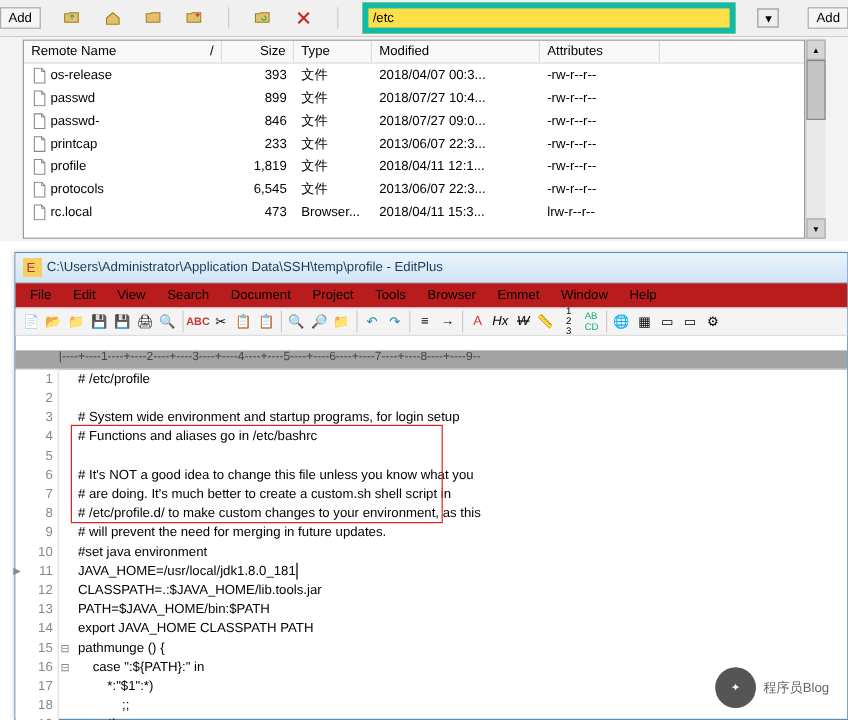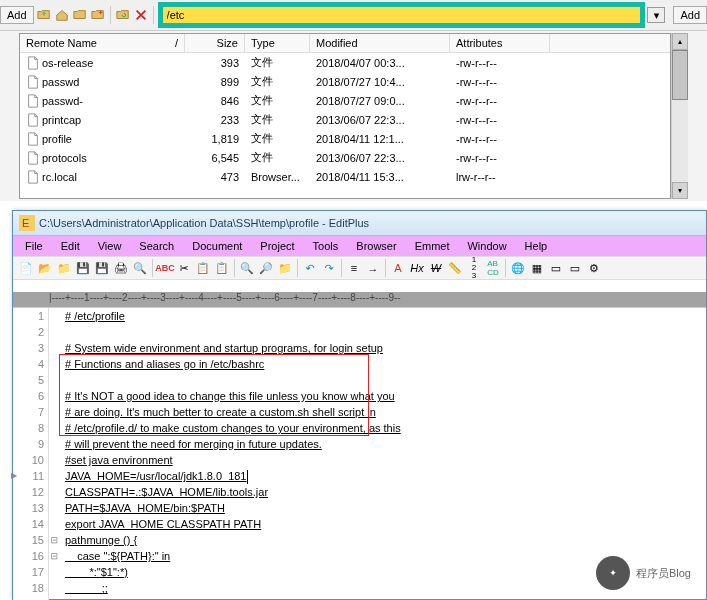--- a/index.html
+++ b/index.html
@@ -1,18 +1,18 @@
 <!DOCTYPE html>
 <html><head>
 <meta charset="utf-8">
 <style>
 * { margin: 0; padding: 0; box-sizing: border-box; font-family: Tahoma, sans-serif; font-size: 11px; }
 body { background: #fff; width: 707px; height: 600px; overflow: hidden; position: relative; }
 
-.toolbar-top { display: flex; align-items: center; gap: 2px; padding: 2px 0; background: #f0f0f0; border-bottom: 1px solid #ccc; }
+.toolbar-top { display: flex; align-items: center; gap: 18px; padding: 2px 0; background: #f0f0f0; border-bottom: 1px solid #ccc; }
 .btn { padding: 2px 6px; background: #f5f5f5; border: 1px solid #aaa; cursor: pointer; }
 .icon { width: 16px; height: 16px; display: inline-flex; align-items: center; justify-content: center; cursor: pointer; }
 .icon svg { width: 14px; height: 14px; }
 .path-input { flex: 1; padding: 2px 4px; border: 5px solid #14b8a6; background: #fde047; }
 .sep-v { width: 1px; height: 18px; background: #ccc; margin: 0 2px; }
 
 .file-panel { height: 170px; padding: 2px 19px 2px 19px; background: #f3f3f3; display: flex; }
 .file-list-wrap { flex: 1; background: #fff; border: 1px solid #999; overflow: hidden; }
 .file-header { display: flex; background: #f8f8f8; border-bottom: 1px solid #ddd; }
 .file-header div { padding: 3px 6px; border-right: 1px solid #ddd; white-space: nowrap; overflow: hidden; }
@@ -30,32 +30,32 @@
 .fa { flex: 0 0 100px; }
 .scrollbar { width: 17px; background: #e8e8e8; border-left: 1px solid #ccc; display: flex; flex-direction: column; }
 .scrollbar .arrow { height: 17px; background: #d4d4d4; border: 1px solid #aaa; display: flex; align-items: center; justify-content: center; font-size: 8px; }
 .scrollbar .track { flex: 1; position: relative; }
 .scrollbar .thumb { height: 50px; background: #c4c4c4; border: 1px solid #888; }
 
 .editor-window { position: absolute; top: 210px; left: 12px; right: 0; bottom: 0; background: #fff; border: 1px solid #5a8db8; box-shadow: 0 0 4px rgba(0,0,0,0.2); }
 .titlebar { background: linear-gradient(#eaf3fb, #d0e4f5); padding: 4px 6px; display: flex; align-items: center; gap: 4px; border-bottom: 1px solid #a6c0d8; }
 .titlebar .app-icon { width: 16px; height: 16px; }
 .titlebar .title { color: #1a3a5a; }
-.menubar { background: #f0abfc; padding: 2px 4px; display: flex; gap: 2px; border-bottom: 1px solid #ddd; }
+.menubar { background: #b91c1c; padding: 2px 4px; display: flex; gap: 2px; border-bottom: 1px solid #ddd; }
 .menubar span { padding: 2px 8px; cursor: pointer; }
 .ed-toolbar { background: #f4f4f4; padding: 2px 4px; display: flex; gap: 1px; border-bottom: 1px solid #ddd; align-items: center; }
 .ed-toolbar .tbicon { width: 18px; height: 18px; display: inline-flex; align-items: center; justify-content: center; cursor: pointer; border: 1px solid transparent; }
 .ruler { background: #a3a3a3; height: 16px; font-family: Liberation Sans, sans-serif; font-size: 10px; color: #444; padding-left: 36px; border-bottom: 1px solid #ccc; white-space: nowrap; overflow: hidden; margin-top: 12px; }
 .code-area { display: flex; font-family: 'Courier New', monospace; font-size: 12px; }
 .gutter { background: #fff; border-right: 1px solid #ddd; width: 36px; text-align: right; padding-right: 4px; color: #888; line-height: 16px; }
 .gutter div { height: 16px; position: relative; }
 .gutter .arrow-mark::before { content: '▶'; position: absolute; left: -2px; color: #888; font-size: 8px; }
 .gutter .fold::after { content: '⊟'; position: absolute; right: -14px; color: #888; font-size: 9px; }
 .codelines { flex: 1; line-height: 16px; white-space: pre; color: #000; position: relative; }
-.codelines div { height: 16px; padding-left: 16px; text-decoration: underline; }
+.codelines div { height: 16px; padding-left: 16px; }
 .redbox { position: absolute; border: 1px solid #d22; left: 46px; top: 143px; width: 310px; height: 82px; pointer-events: none; }
 .watermark { position: absolute; right: 16px; bottom: 10px; display: flex; align-items: center; gap: 6px; color: #666; font-size: 13px; font-family: sans-serif; }
 .watermark .circ { width: 34px; height: 34px; border-radius: 50%; background: #555; color: #fff; display: flex; align-items: center; justify-content: center; font-size: 9px; }
 .cursor { display: inline-block; border-right: 1px solid #000; height: 14px; vertical-align: middle; }
 </style>
 </head>
 <body>
 
 <div class="toolbar-top">
   <button class="btn">Add</button>

